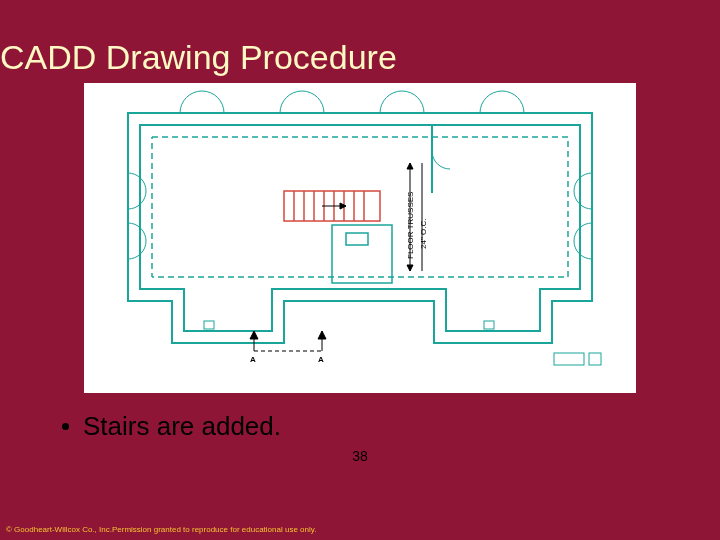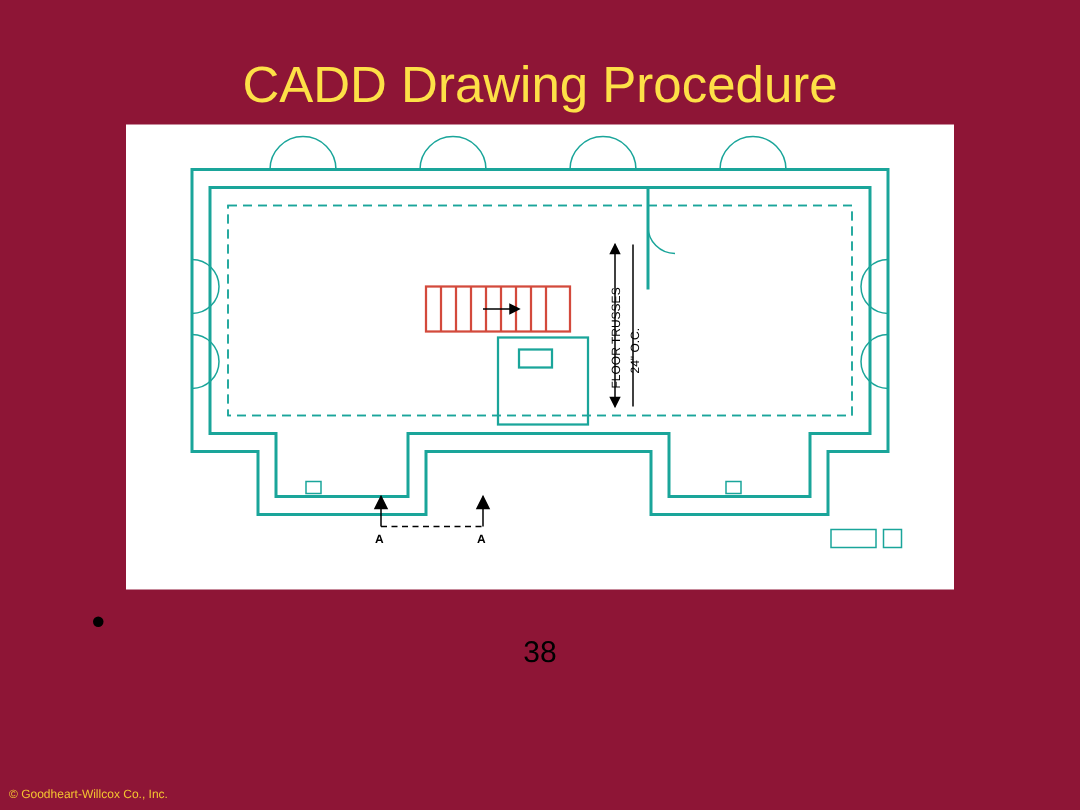--- a/index.html
+++ b/index.html
@@ -3,24 +3,23 @@
 <meta charset="utf-8">
 <style>
   * { box-sizing: border-box; margin: 0; padding: 0; }
   html, body { width: 720px; height: 540px; overflow: hidden; }
   body {
     background: #8e1536;
     font-family: Arial, Helvetica, sans-serif;
     position: relative;
   }
   .title {
-    color: #fde047;
+    color: #fef9c3;
     font-size: 34px;
     font-weight: normal;
-    text-align: center;
     padding-top: 38px;
     padding-bottom: 6px;
     font-family: Arial, sans-serif;
   }
   .drawing-area {
     background: #fff;
     margin: 0 auto;
     width: 552px;
     height: 310px;
     position: relative;
@@ -36,21 +35,21 @@
     width: 7px; height: 7px; background:#000; border-radius:50%;
     margin-right: 14px;
   }
   .bullet-text {
     color:#000;
     font-size: 26px;
   }
   .slide-number {
     text-align: center;
     color:#000;
-    font-size: 20px;
+    font-size: 14px;
     margin-top: 6px;
   }
   .footer {
     position:absolute;
     bottom:0; left:0; right:0;
     height:22px;
     display:flex;
     justify-content:flex-start;
     align-items:center;
     padding: 0 6px;
@@ -161,19 +160,21 @@
 
     <span class="annot vert" style="left:322px; top:176px;">FLOOR TRUSSES</span>
     <span class="annot vert" style="left:335px; top:166px;">24" O.C.</span>
     <span class="annot" style="left:166px; top:272px; font-weight:bold;">A</span>
     <span class="annot" style="left:234px; top:272px; font-weight:bold;">A</span>
   </div>
 </div>
 
 <div class="bullet-row">
   <span class="bullet-dot"></span>
+  <span class="bullet-text">Stairs are added.</span>
 </div>
 
 <div class="slide-number">38</div>
 
 <div class="footer">
   <span>© Goodheart-Willcox Co., Inc.</span>
+  <span>Permission granted to reproduce for educational use only.</span>
 </div>
 
 </body></html>

